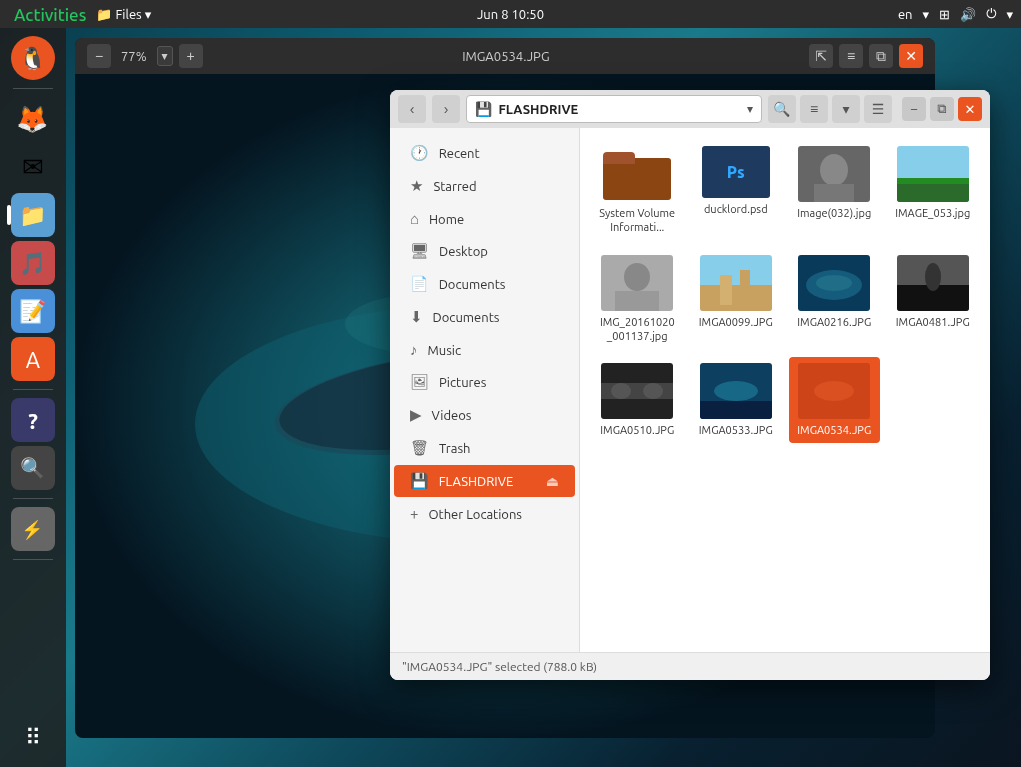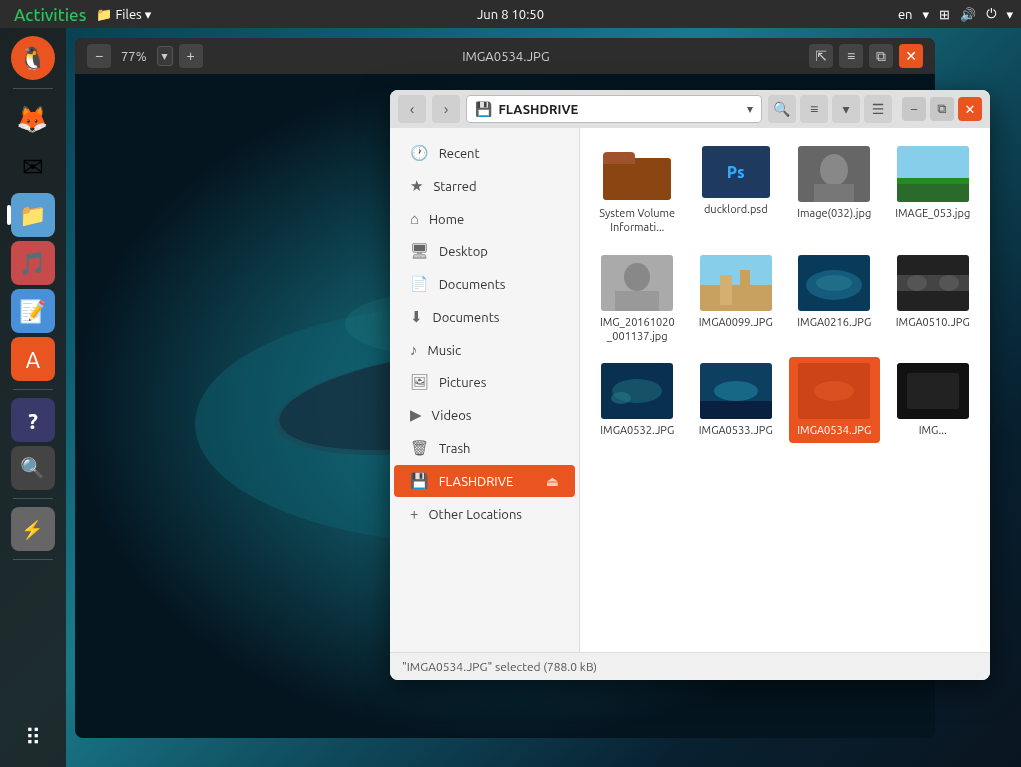--- a/index.html
+++ b/index.html
@@ -724,43 +724,43 @@
             <svg width="72" height="56">
               <rect width="72" height="56" fill="#0a3a5a"></rect>
               <ellipse cx="36" cy="30" rx="28" ry="15" fill="#1a6a8a" opacity="0.7"></ellipse>
               <ellipse cx="36" cy="28" rx="18" ry="8" fill="#2a8090" opacity="0.5"></ellipse>
             </svg>
           </div>
           <span class="file-name">IMGA0216.JPG</span>
         </div>
 
 
+        <div class="file-item">
+          <div class="file-thumb">
+            <svg width="72" height="56">
+              <rect width="72" height="56" fill="#555"></rect>
+              <rect x="0" y="30" width="72" height="26" fill="#111"></rect>
+              <ellipse cx="36" cy="22" rx="8" ry="14" fill="#333"></ellipse>
+            </svg>
+          </div>
+          <span class="file-name">IMGA0481.JPG</span>
+        </div>
 
         <div class="file-item">
           <div class="file-thumb">
             <svg width="72" height="56">
               <rect width="72" height="56" fill="#222"></rect>
               <rect x="0" y="20" width="72" height="16" fill="#444"></rect>
               <ellipse cx="20" cy="28" rx="10" ry="8" fill="#555"></ellipse>
               <ellipse cx="52" cy="28" rx="10" ry="8" fill="#555"></ellipse>
             </svg>
           </div>
           <span class="file-name">IMGA0510.JPG</span>
         </div>
 
-        <div class="file-item">
-          <div class="file-thumb">
-            <svg width="72" height="56">
-              <rect width="72" height="56" fill="#0a3050"></rect>
-              <ellipse cx="36" cy="28" rx="25" ry="12" fill="#1a6070" opacity="0.7"></ellipse>
-              <ellipse cx="20" cy="35" rx="10" ry="6" fill="#2a8090" opacity="0.5"></ellipse>
-            </svg>
-          </div>
-          <span class="file-name">IMGA0532.JPG</span>
-        </div>
 
         <div class="file-item">
           <div class="file-thumb">
             <svg width="72" height="56">
               <rect width="72" height="56" fill="#0d4060"></rect>
               <ellipse cx="36" cy="28" rx="22" ry="10" fill="#1a7090" opacity="0.8"></ellipse>
               <rect x="0" y="38" width="72" height="18" fill="#0a2040"></rect>
             </svg>
           </div>
           <span class="file-name">IMGA0533.JPG</span>
@@ -771,29 +771,20 @@
             <svg width="72" height="56">
               <rect width="72" height="56" fill="#cc4418"></rect>
               <ellipse cx="36" cy="28" rx="20" ry="10" fill="#e05525" opacity="0.7"></ellipse>
             </svg>
           </div>
           <span class="file-name">IMGA0534.JPG</span>
         </div>
 
 
 
-        <div class="file-item">
-          <div class="file-thumb">
-            <svg width="72" height="56">
-              <rect width="72" height="56" fill="#111"></rect>
-              <rect x="10" y="10" width="52" height="36" fill="#222" rx="2"></rect>
-            </svg>
-          </div>
-          <span class="file-name">IMG...</span>
-        </div>
 
       </div>
     </div>
   </div>
 
   <div class="files-statusbar">
     <span>"IMGA0534.JPG" selected  (788.0 kB)</span>
   </div>
 </div>
 

